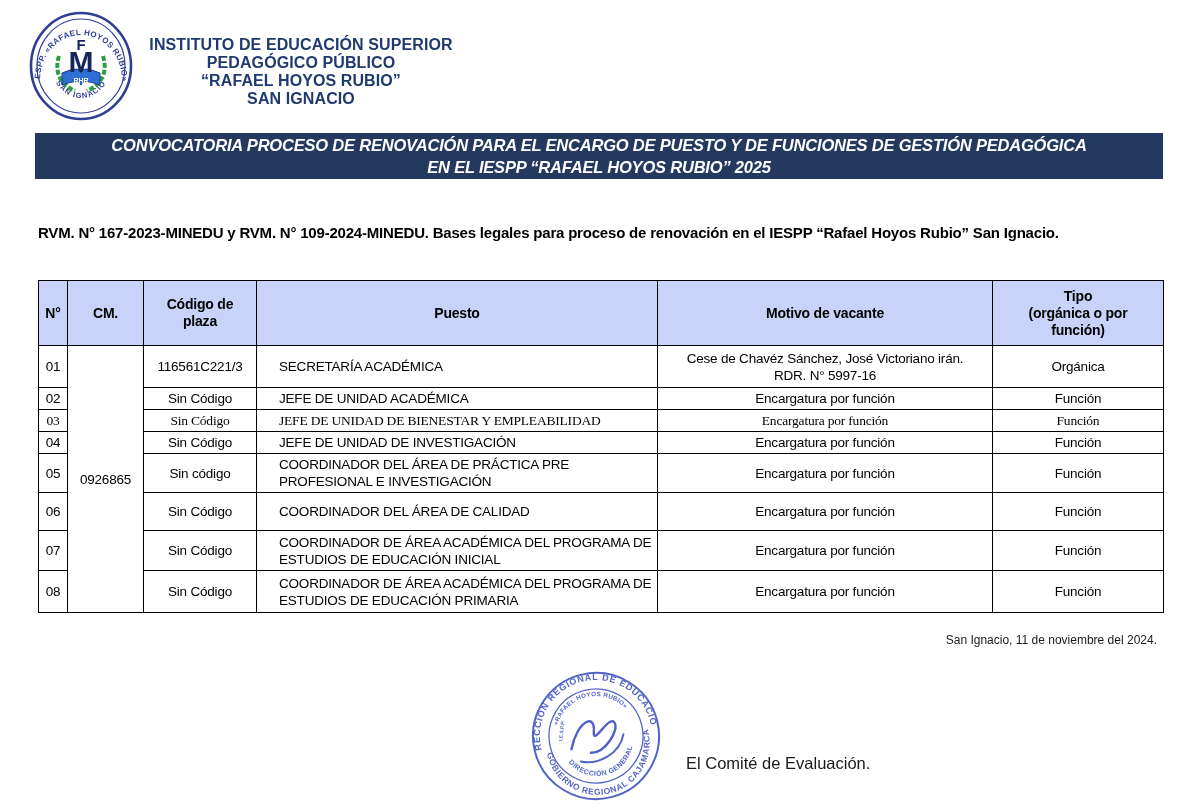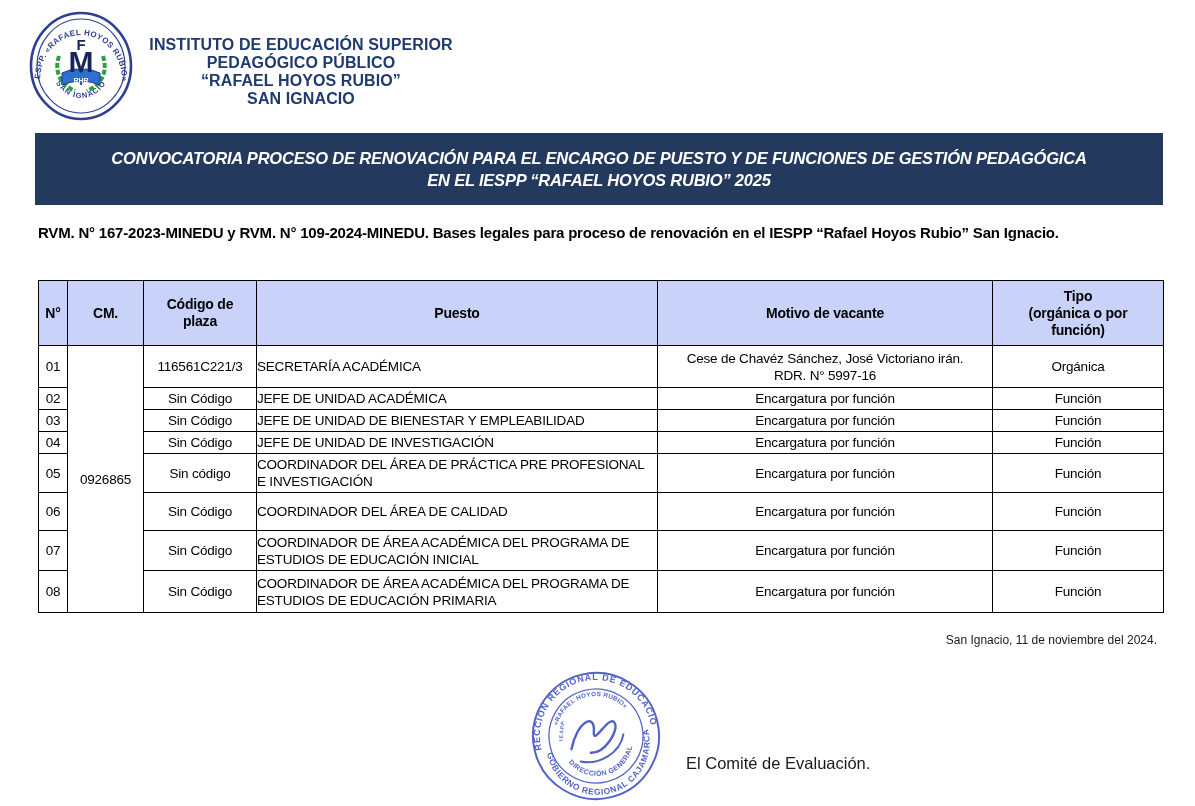--- a/index.html
+++ b/index.html
@@ -6,39 +6,39 @@
   html,body { background:#ffffff; }
   body { font-family:"Liberation Sans", sans-serif; color:#111; }
   .page { position:relative; width:1195px; height:806px; background:#fff; overflow:hidden; }
 
   
   .logo-wrap { position:absolute; left:28px; top:10px; width:106px; height:112px; }
   .inst-block { position:absolute; left:140px; top:36px; width:322px; text-align:center;
                 color:#1F3A6E; font-weight:bold; font-size:16px; line-height:18px; letter-spacing:.1px; }
 
   
-  .banner { position:absolute; left:35px; top:133px; width:1128px; height:72px; background:#24395E;
+  .banner { position:absolute; left:35px; top:133px; width:1128px; height:46px; background:#24395E;
             display:flex; flex-direction:column; align-items:center; justify-content:center; }
   .banner div { color:#fff; font-weight:bold; font-style:italic; font-size:16.5px; line-height:22px;
                 letter-spacing:-0.2px; white-space:nowrap; }
 
   
   .legal { position:absolute; left:38px; top:224px; width:1125px; font-weight:bold; font-size:15px;
            letter-spacing:-0.2px; color:#000; }
 
   
   table.main { position:absolute; left:38px; top:280px; width:1125px; border-collapse:collapse;
                table-layout:fixed; }
   table.main th, table.main td { border:1.4px solid #000; vertical-align:middle; text-align:center;
                font-size:13.5px; letter-spacing:-0.2px; line-height:17px; padding:2px 4px; color:#000; }
   table.main th { background:#C9D3FA; font-weight:bold; font-size:14px; white-space:pre-line; }
-  table.main td.puesto { text-align:left; padding-left:0; }
+  table.main td.puesto { text-align:left; padding-left:22px; }
   table.main td.motivo { white-space:pre-line; }
   tr.h-head  { height:65px; }
-  tr.r1 { height:42px; } tr.r2 { height:22px; } tr.r3 { height:22px; } tr.r4 { height:22px; }
+  tr.r1 { height:42px; } tr.r2 { height:22px; } tr.r3 { height:22px;font-family:Liberation Serif, serif; } tr.r4 { height:22px; }
   tr.r5 { height:38px; } tr.r6 { height:38px; } tr.r7 { height:40px; } tr.r8 { height:42px; }
 
   
   .date-line { position:absolute; right:38px; top:633px; font-size:12px; color:#1a1a1a; }
   .stamp-wrap { position:absolute; left:529px; top:669px; width:134px; height:134px; opacity:.88; }
   .committee { position:absolute; left:686px; top:754px; font-size:16.5px; color:#1a1a1a; }
 
   svg text { font-family:"Liberation Sans", sans-serif; }
 </style>
 </head>

